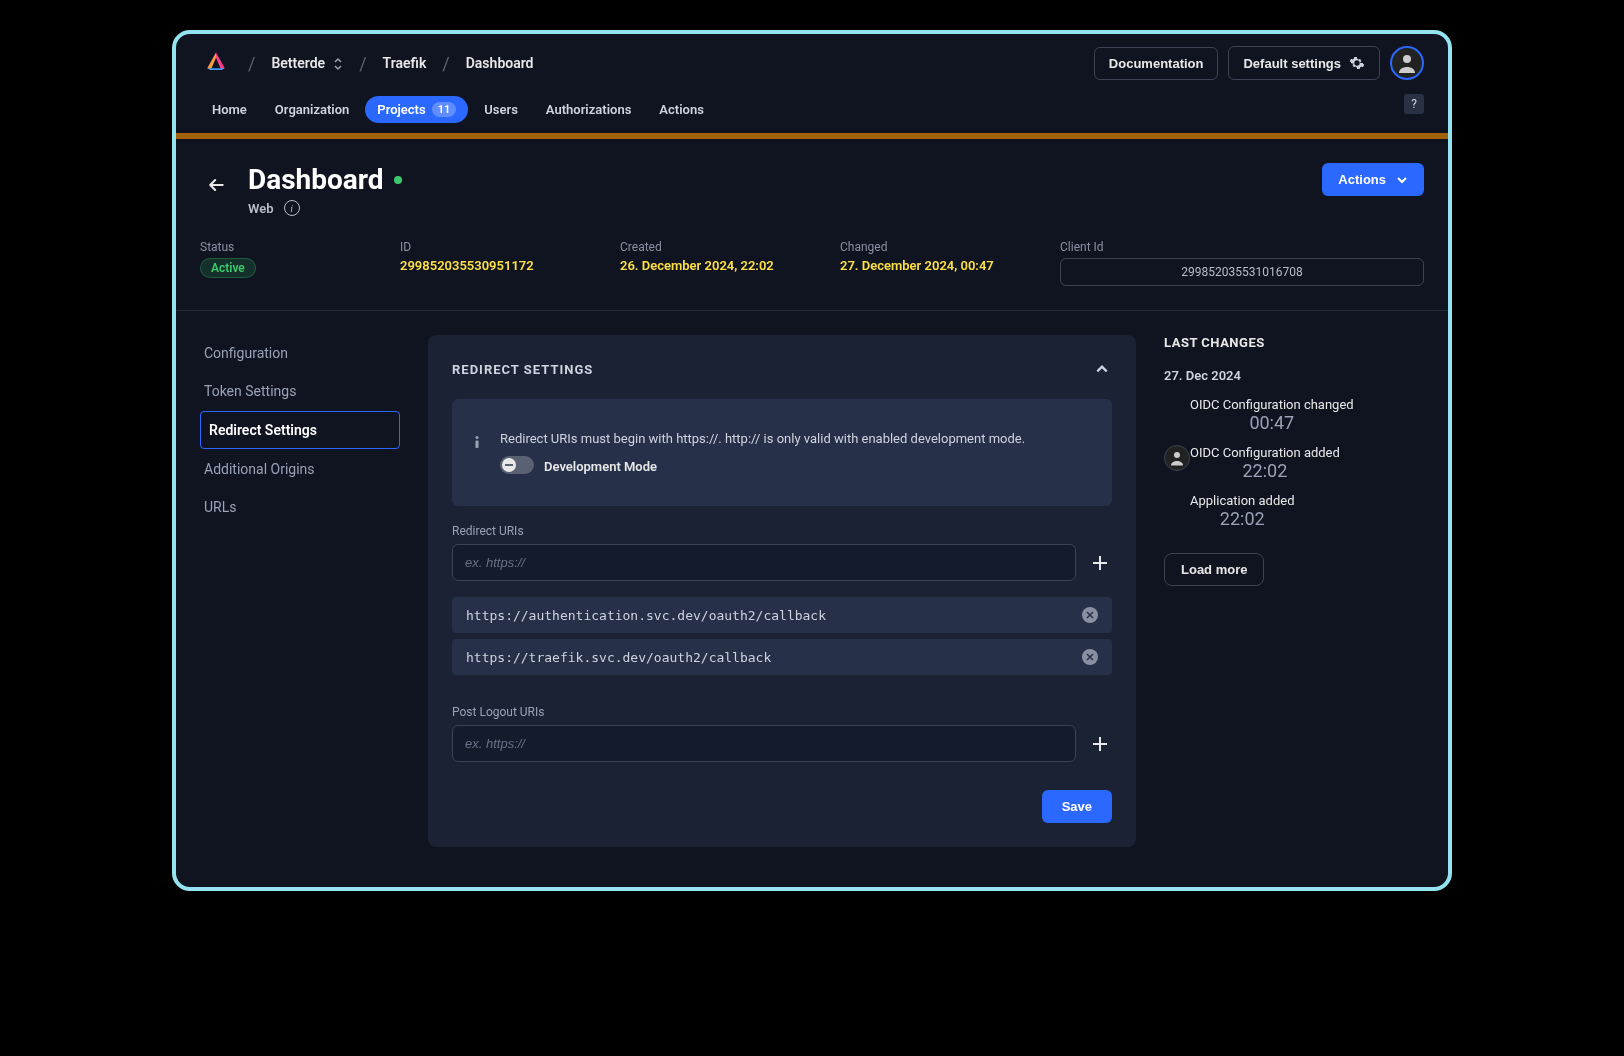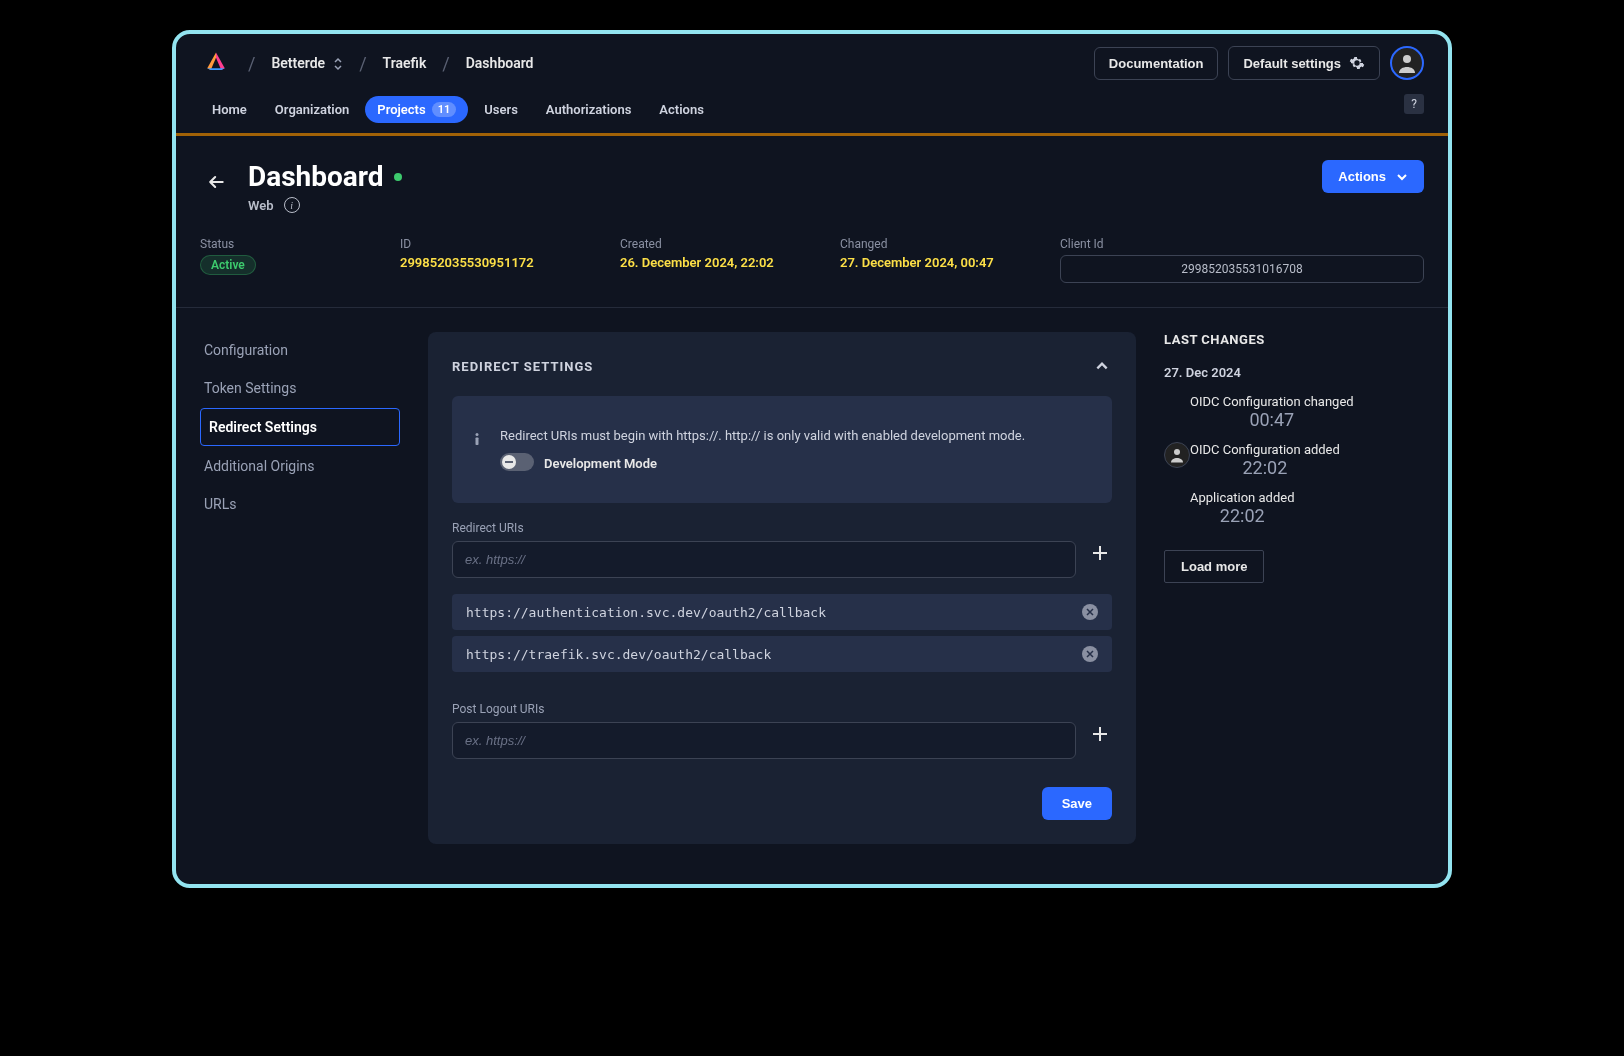--- a/index.html
+++ b/index.html
@@ -7,21 +7,21 @@
 .app-window { width: 1280px; background: #0f1420; border-radius: 18px; border: 4px solid #93e4f0; overflow: hidden; color: #e8e8e8; position: relative; padding-bottom: 40px; }
 .topbar { display: flex; align-items: center; padding: 12px 24px; gap: 10px; }
 .logo { width: 32px; height: 32px; display: flex; align-items: center; justify-content: center; }
 .breadcrumb { display: flex; align-items: center; gap: 10px; flex: 1; }
 .bc-sep { color: #5a6173; font-size: 18px; padding: 0 6px; }
 .bc-item { color: #e8e8e8; font-size: 14px; font-weight: 600; display: flex; align-items: flex-end; gap: 8px; }
 .selector-icon { color: #9aa2b6; font-size: 12px; display: inline-flex; flex-direction: column; line-height: 6px; }
 .btn-outline { border: 1px solid #3c4354; background: transparent; color: #e8e8e8; border-radius: 6px; padding: 8px 14px; font-size: 13px; font-weight: 600; cursor: pointer; display: flex; align-items: center; gap: 8px; }
 .avatar { width: 34px; height: 34px; border-radius: 50%; border: 2px solid #2b68ff; background: #222; display: flex; align-items: center; justify-content: center; overflow: hidden; }
 .avatar svg { width: 24px; height: 24px; }
-.nav { display: flex; align-items: center; padding: 4px 24px 10px 24px; gap: 4px; border-bottom: 3px solid #a16207; position: relative; }
+.nav { display: flex; align-items: center; padding: 4px 24px 10px 24px; gap: 4px; border-bottom: 6px solid #a16207; position: relative; }
 .nav-item { color: #cfd3df; font-size: 13px; font-weight: 600; padding: 6px 12px; border-radius: 20px; display: flex; align-items: center; gap: 6px; cursor: pointer; }
 .nav-item.active { background: #2b68ff; color: #fff; }
 .nav-badge { background: rgba(255,255,255,0.25); border-radius: 8px; padding: 1px 6px; font-size: 11px; }
 .help-btn { position: absolute; right: 24px; top: 2px; width: 20px; height: 20px; background: #2a3142; color: #cfd3df; border-radius: 3px; display: flex; align-items: center; justify-content: center; font-size: 12px; cursor: pointer; }
 .content { padding: 24px 24px 0 24px; }
 .header-row { display: flex; align-items: flex-start; gap: 16px; margin-bottom: 24px; }
 .back-btn { width: 32px; height: 32px; display: flex; align-items: center; justify-content: center; color: #e8e8e8; cursor: pointer; margin-top: 6px; }
 .title-block { flex: 1; }
 .title-row { display: flex; align-items: center; gap: 10px; }
 .page-title { font-size: 28px; font-weight: 700; color: #fff; }
@@ -51,39 +51,39 @@
 .collapse-btn { color: #cfd3df; cursor: pointer; width: 20px; height: 20px; display: flex; align-items: center; justify-content: center; }
 .info-banner { background: #263049; border-radius: 6px; padding: 32px 16px; display: flex; gap: 14px; margin-bottom: 18px; }
 .banner-icon { width: 18px; height: 18px; color: #9aa2b6; margin-top: 2px; flex-shrink: 0; }
 .banner-text { color: #cfd3df; font-size: 13px; }
 .toggle-row { display: flex; align-items: flex-end; gap: 10px; margin-top: 10px; }
 .toggle { width: 34px; height: 18px; background: #5a6173; border-radius: 10px; position: relative; cursor: pointer; }
 .toggle-knob { width: 14px; height: 14px; background: #e8e8e8; border-radius: 50%; position: absolute; top: 2px; left: 2px; }
 .toggle-knob::before { content: ''; position: absolute; width: 8px; height: 2px; background: #5a6173; top: 6px; left: 3px; }
 .toggle-label { color: #e8e8e8; font-size: 13px; font-weight: 600; }
 .field-label { color: #9aa2b6; font-size: 12px; margin-bottom: 6px; margin-top: 6px; }
-.input-row { display: flex; gap: 12px; align-items: flex-start; margin-bottom: 16px; }
+.input-row { display: flex; gap: 12px; align-items: center; margin-bottom: 16px; }
 .text-input { flex: 1; background: #141b2b; border: 1px solid #3c4354; border-radius: 6px; padding: 10px 12px; color: #e8e8e8; font-size: 13px; font-style: italic; }
 .text-input::placeholder { color: #6a7186; font-style: italic; }
 .add-btn { width: 24px; height: 24px; color: #e8e8e8; cursor: pointer; display: flex; align-items: center; justify-content: center; font-size: 20px; }
 .uri-row { background: #263049; border-radius: 4px; padding: 10px 14px; display: flex; justify-content: space-between; align-items: center; margin-bottom: 6px; font-family: "SF Mono", Monaco, Consolas, monospace; font-size: 13px; color: #cfd3df; }
 .remove-btn { width: 16px; height: 16px; background: #8a90a2; color: #263049; border-radius: 50%; display: flex; align-items: center; justify-content: center; font-size: 11px; cursor: pointer; font-family: sans-serif; }
 .panel-footer { display: flex; justify-content: flex-end; margin-top: 28px; }
 .save-btn { background: #2b68ff; color: #fff; border: none; border-radius: 6px; padding: 9px 20px; font-size: 13px; font-weight: 600; cursor: pointer; }
 .changes { }
 .changes-title { color: #e8e8e8; font-size: 13px; font-weight: 700; letter-spacing: 0.5px; margin-bottom: 18px; }
 .date-header { color: #cfd3df; font-size: 13px; font-weight: 600; margin-bottom: 14px; }
 .change-row { display: flex; margin-bottom: 12px; text-align: center; }
 .change-avatar { width: 26px; height: 26px; border-radius: 50%; background: #222; border: 1px solid #3c4354; flex-shrink: 0; display: flex; align-items: center; justify-content: center; overflow: hidden;}
 .change-avatar svg { width: 18px; height: 18px; }
 .change-avatar.empty { background: transparent; border: none; }
 .change-body { display: flex; flex-direction: column; }
 .change-text { color: #e8e8e8; font-size: 13px; }
 .change-time { color: #9aa2b6; font-size: 18px; }
-.load-more { border: 1px solid #3c4354; background: transparent; color: #e8e8e8; border-radius: 2px; padding: 8px 16px; font-size: 13px; font-weight: 600; cursor: pointer; margin-top: 12px; }
+.load-more { border: 1px solid #3c4354; background: transparent; color: #e8e8e8; border-radius: 8px; padding: 8px 16px; font-size: 13px; font-weight: 600; cursor: pointer; margin-top: 12px; }
 </style>
 </head>
 <body>
 
 <div class="app-window">
 
   <div class="topbar">
     <div class="logo">
       <svg viewBox="0 0 32 32" width="28" height="28">
         <path d="M16 4 L26 22 L22 24 L16 10 Z" fill="#ff3d8f"></path>

